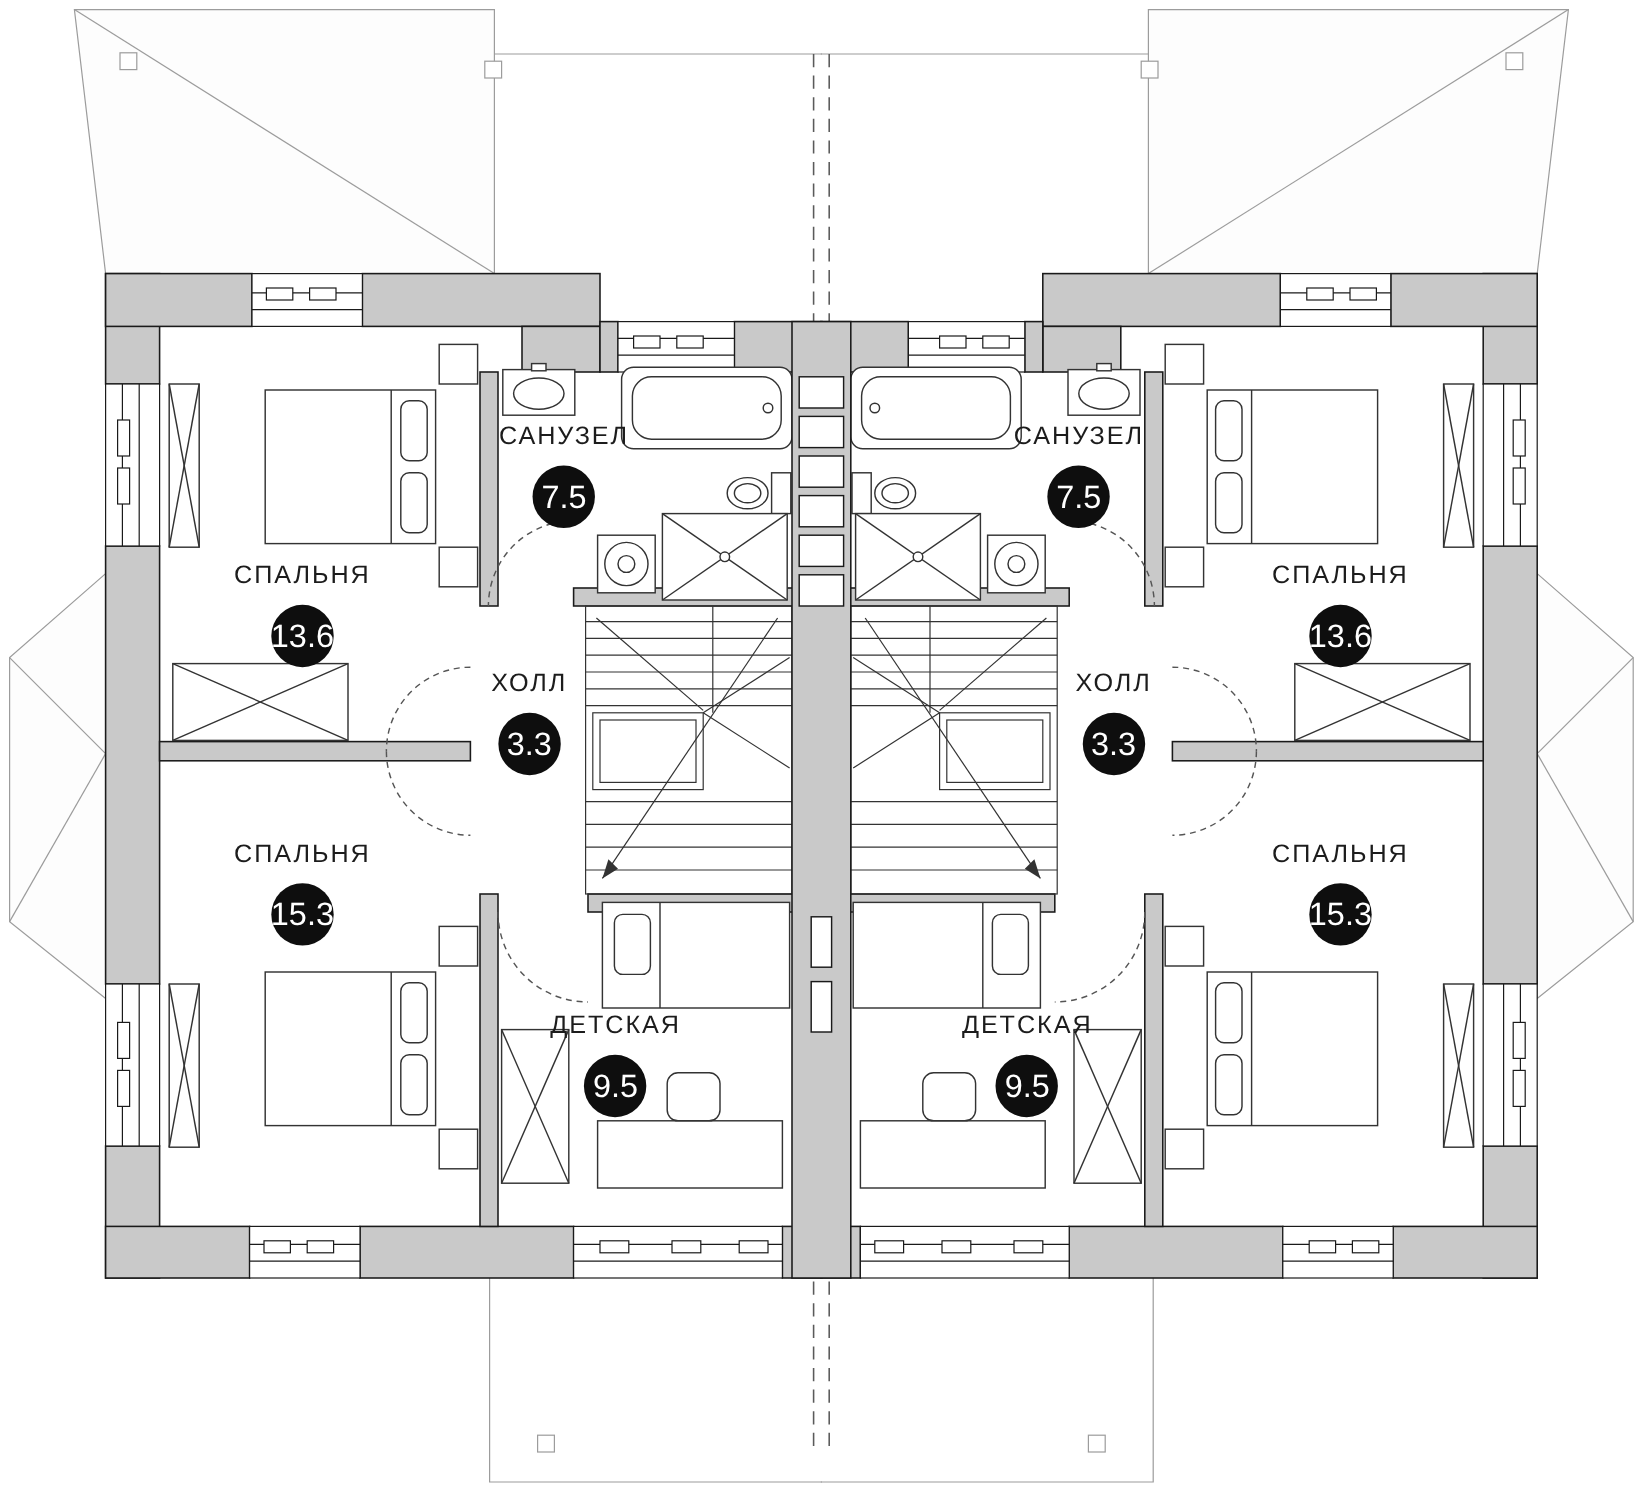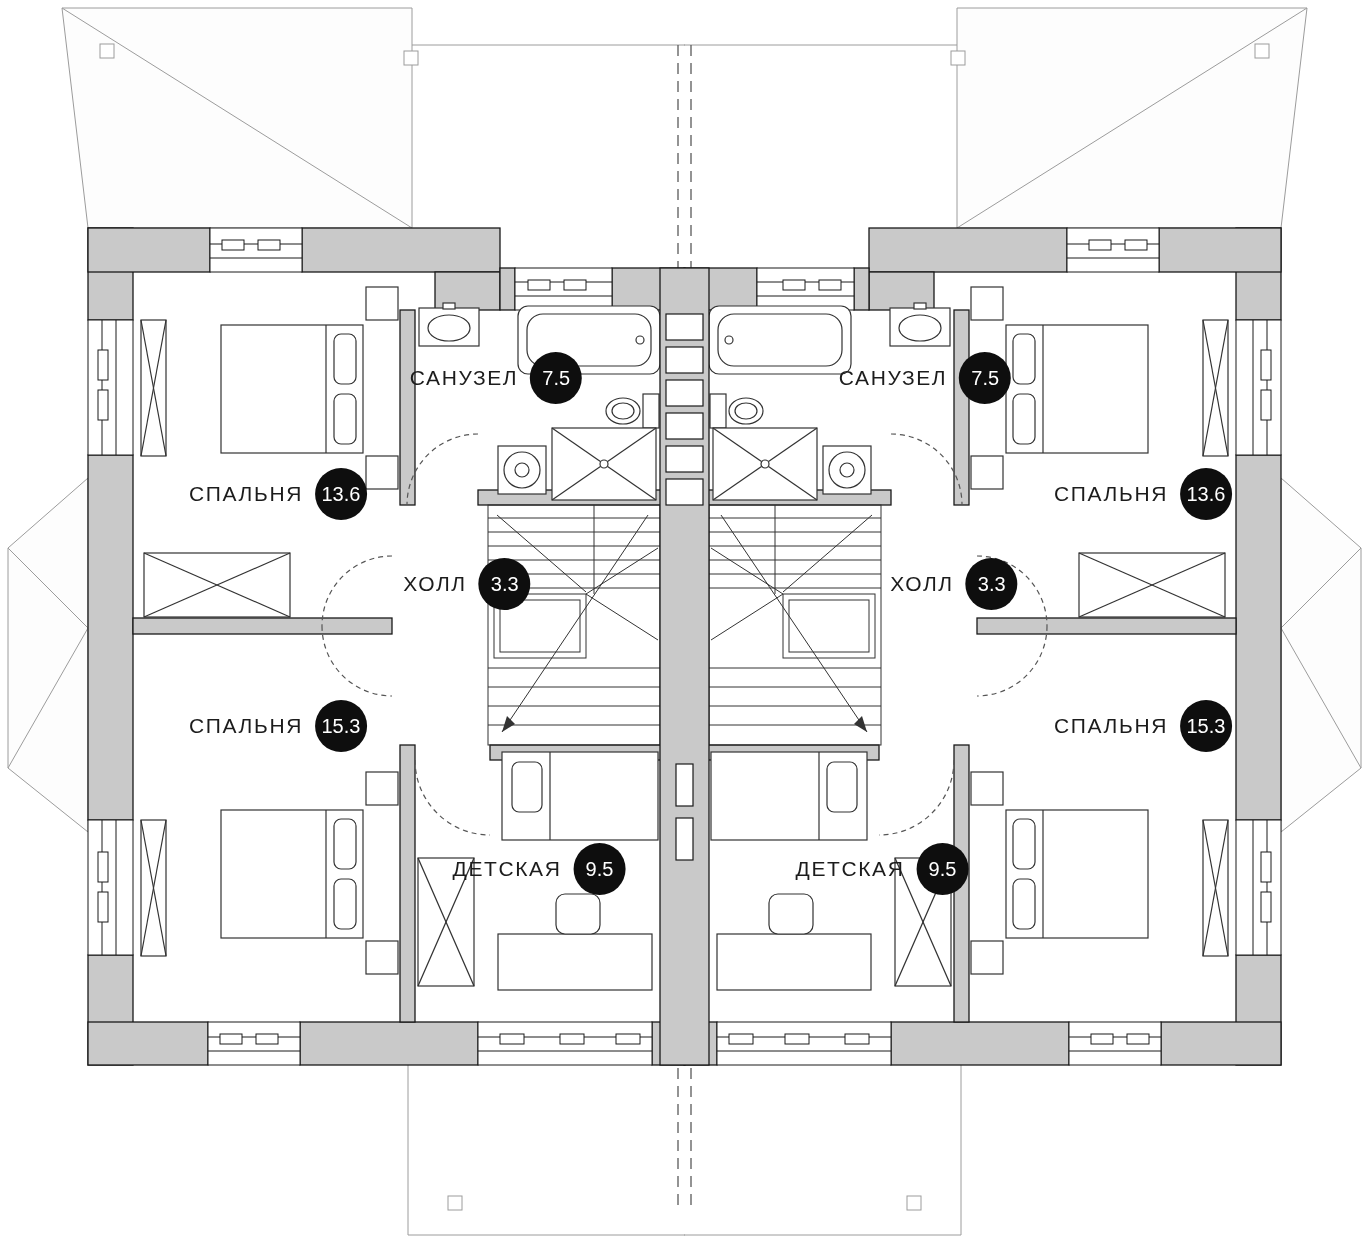--- a/index.html
+++ b/index.html
@@ -4,29 +4,29 @@
 <style>
   html,body{margin:0;padding:0;background:#ffffff;}
   .stage{
     position:relative;width:1369px;height:1240px;background:#ffffff;
     overflow:hidden;font-family:"Liberation Sans",sans-serif;
   }
   .stage svg{position:absolute;left:0;top:0;}
   .labels{position:absolute;left:0;top:0;width:100%;height:100%;pointer-events:none;}
   .room-label{
     position:absolute;transform:translateX(-50%);
-    display:flex;flex-direction:row;align-items:center;gap:12px;margin-left:26px;
+    display:flex;flex-direction:column;align-items:center;gap:12px;
   }
   .room-name{
     font-size:21px;letter-spacing:1.6px;color:#1c1c1c;font-weight:500;white-space:nowrap;
   }
   .room-area{
     width:52px;height:52px;border-radius:50%;background:#0e0e0e;color:#ffffff;
     display:flex;align-items:center;justify-content:center;
-    font-size:20px;font-weight:500;
+    font-size:27px;font-weight:500;
   }
 </style>
 </head>
 <body>
 
 <div class="stage">
   <svg width="1369" height="1240" viewBox="0 0 1369 1240">
     <defs>
       <g id="half">
 

